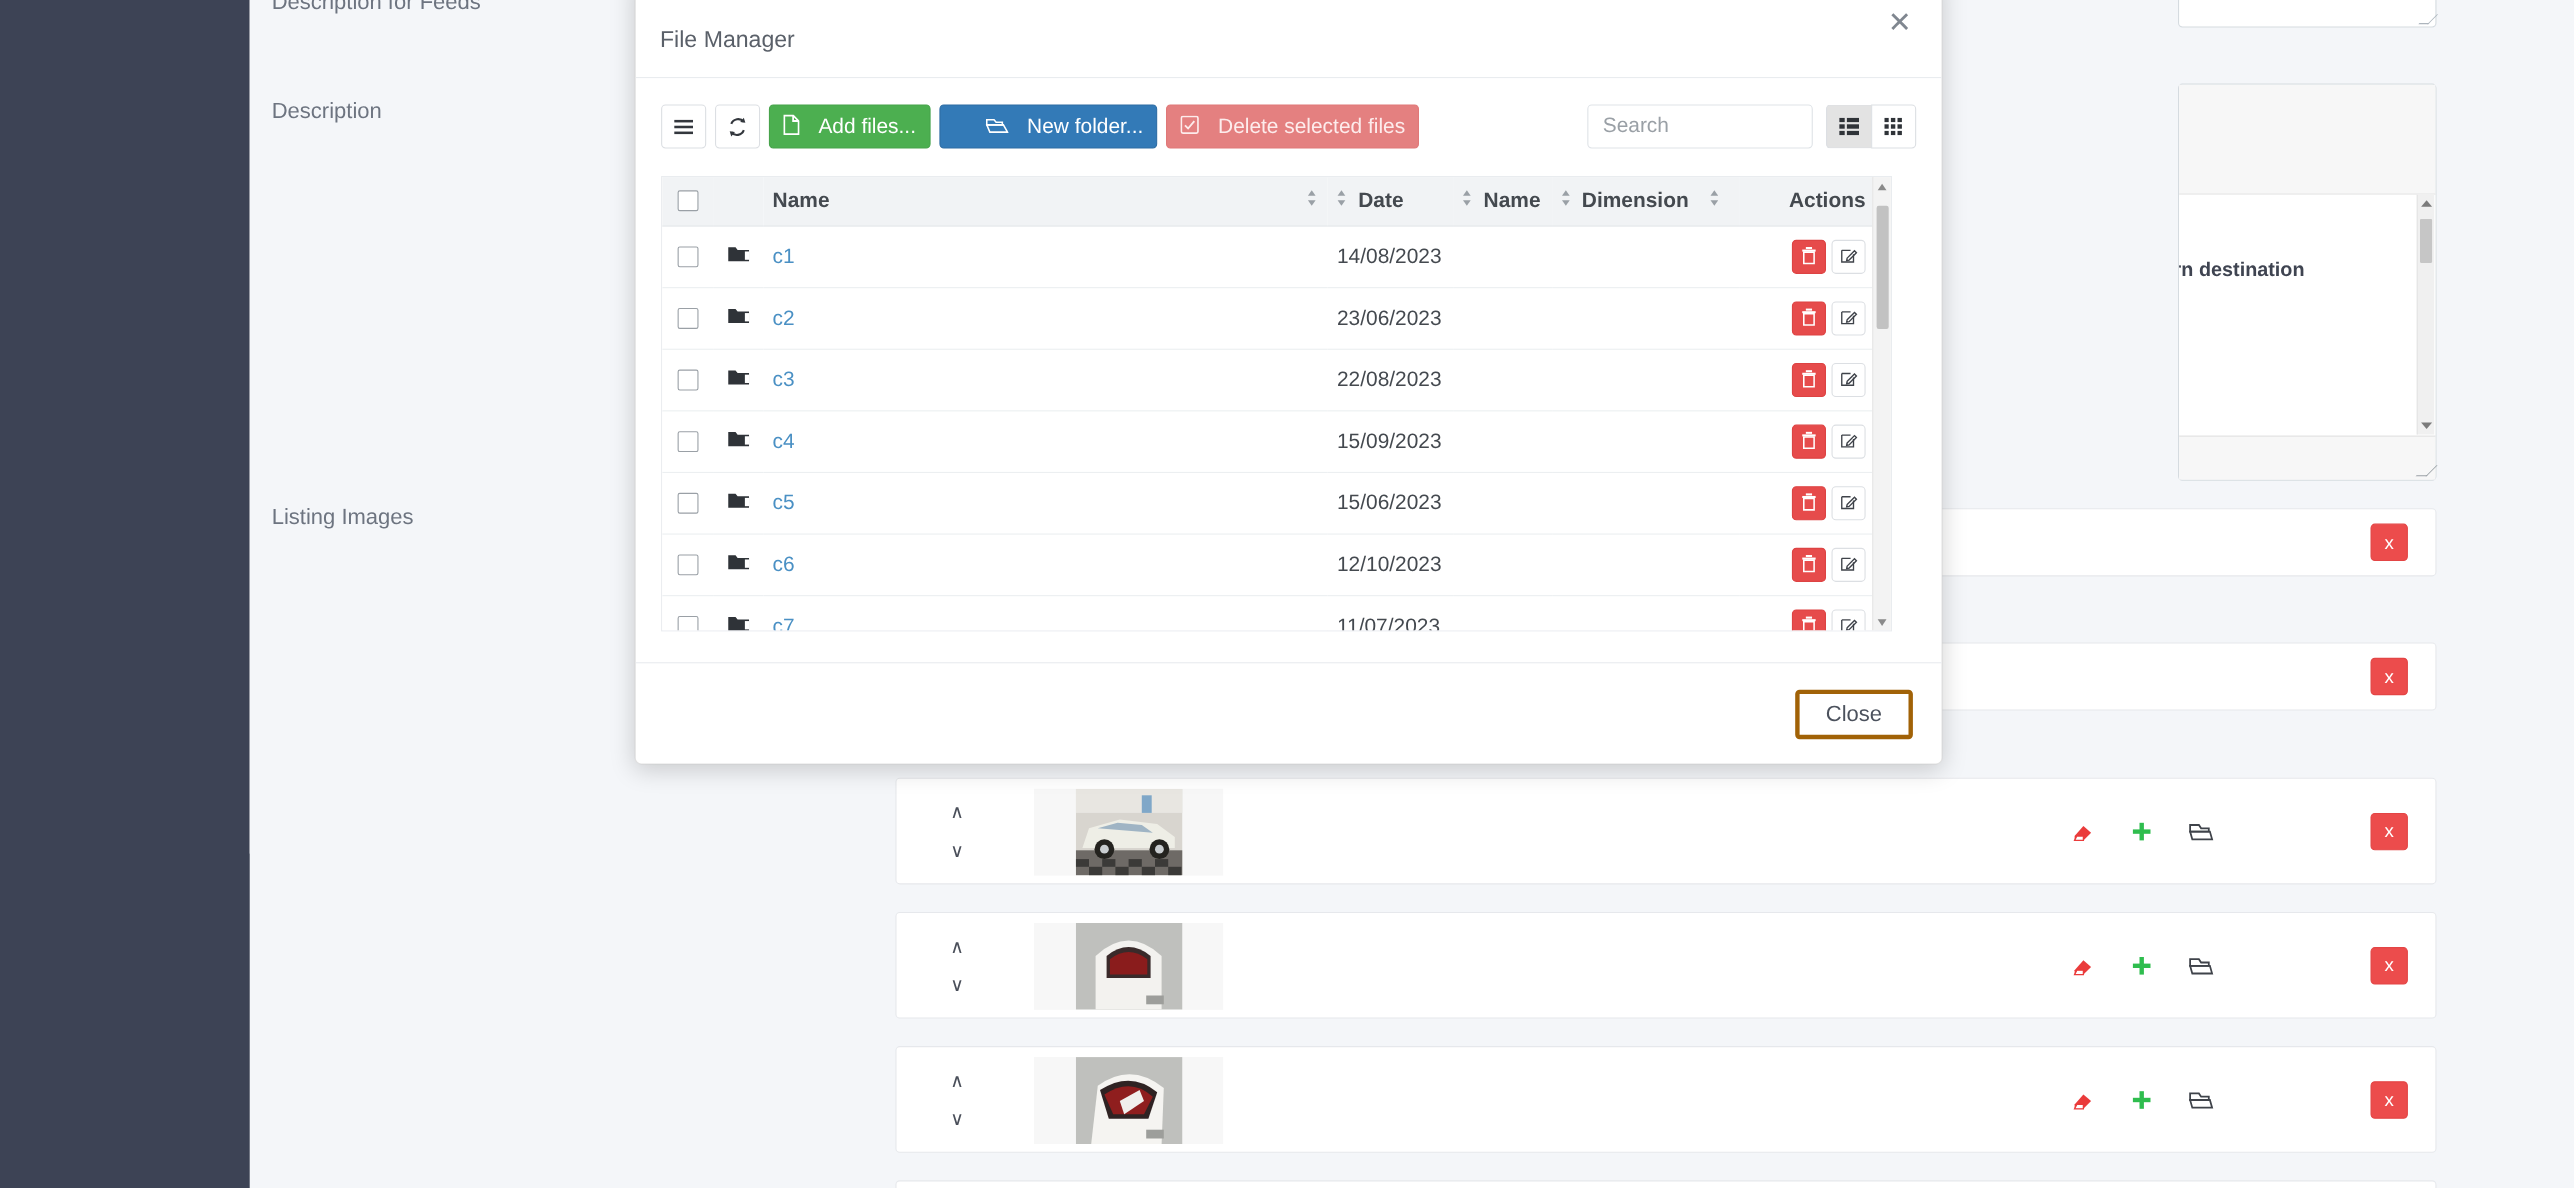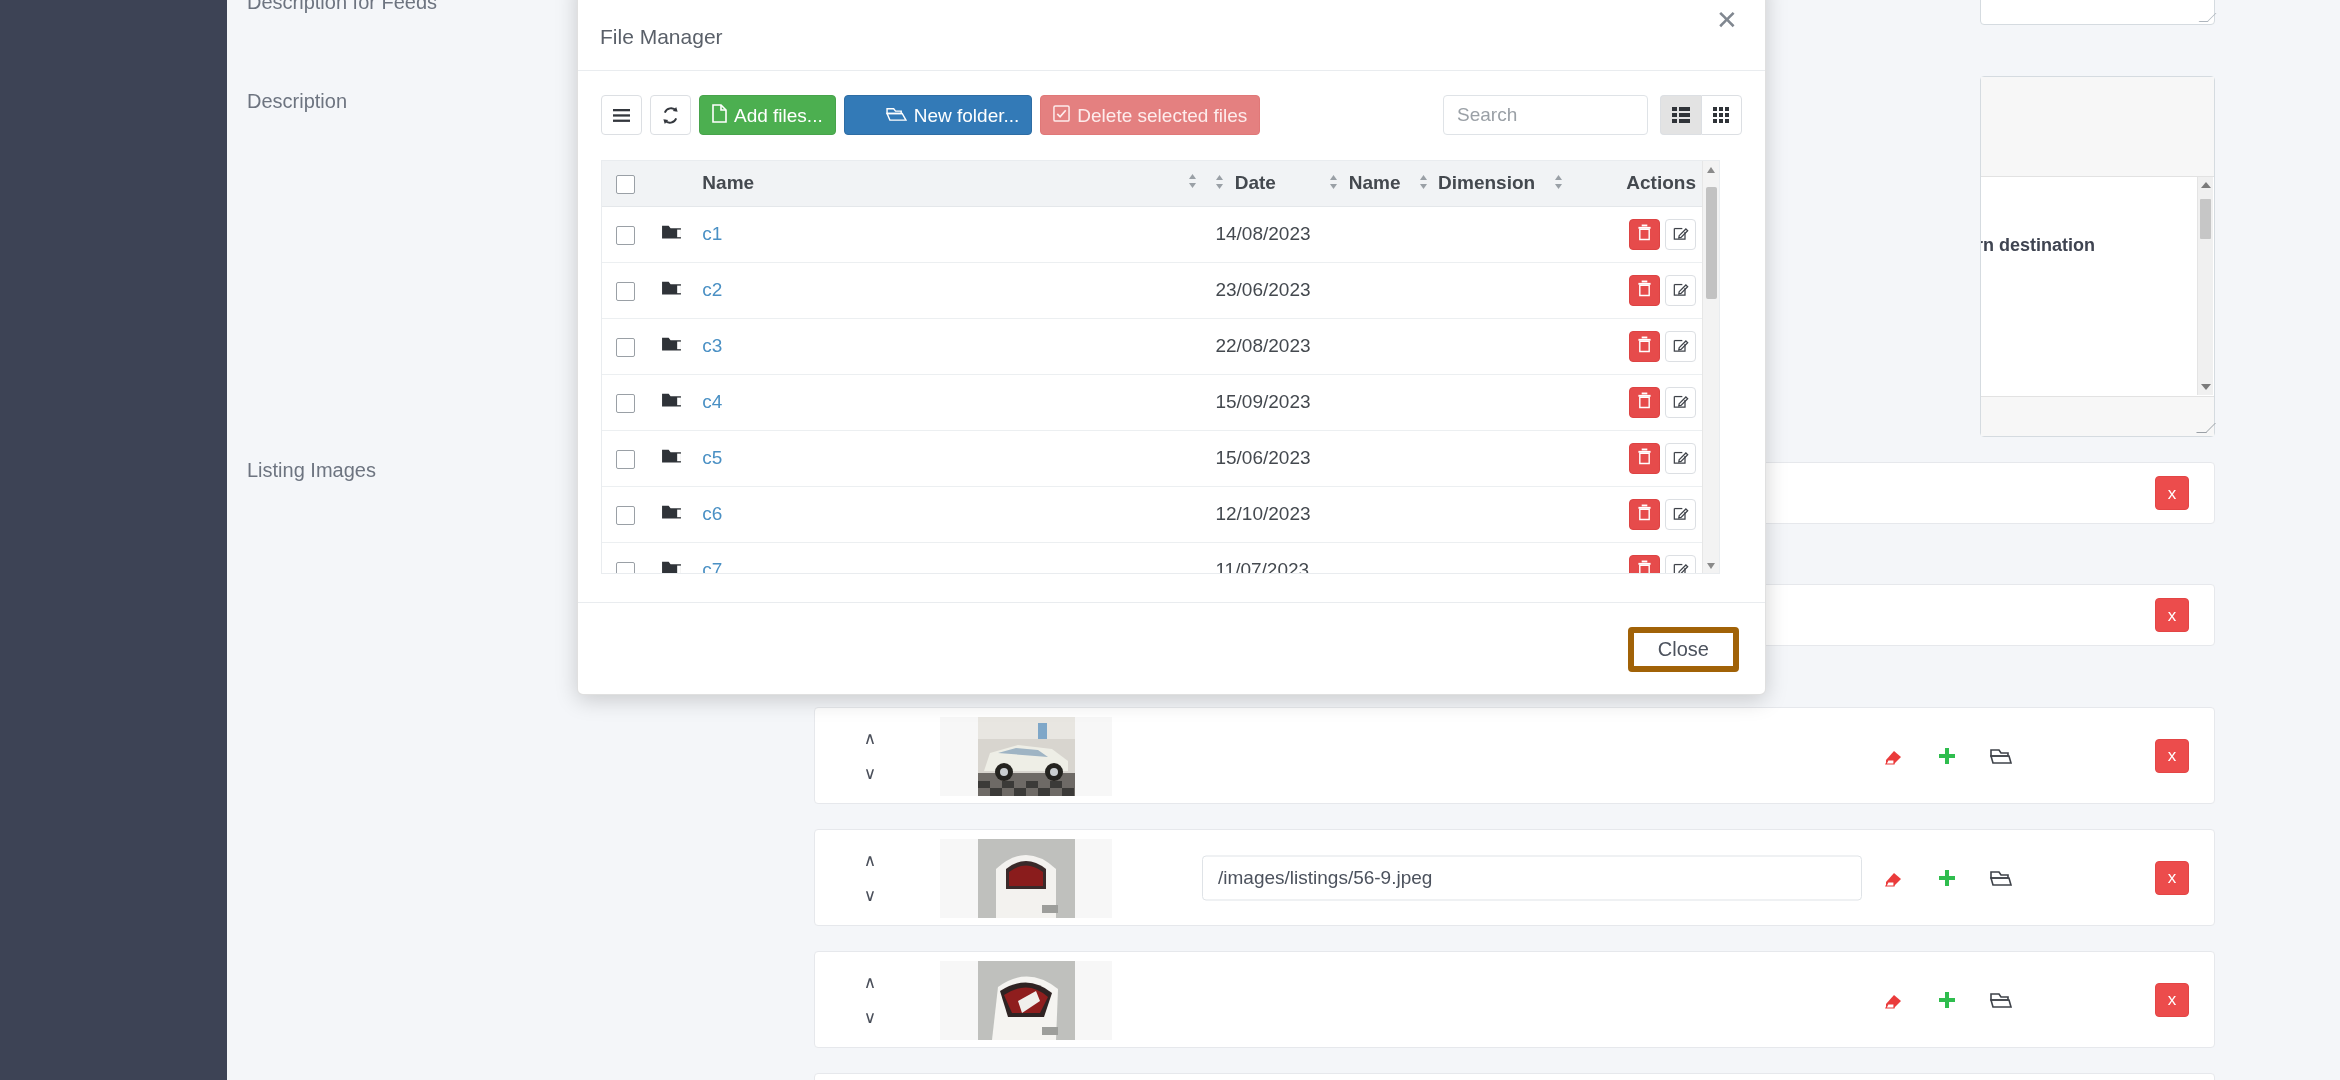--- a/index.html
+++ b/index.html
@@ -201,37 +201,37 @@
     height: 531px;
     padding: 0;
   }
   #modal-footer {
     position: relative; height: 93px;
     border-top: 1px solid #e9ecef;
   }
   #btn-close-footer {
     position: absolute; right: 26px; top: 24px;
     height: 45px; padding: 0 24px;
-    background: #fff; border: 6px solid #a16207; border-radius: 4px;
+    background: #fff; border: 4px solid #a16207; border-radius: 4px;
     color: #4c525d; font-family: "Liberation Sans", sans-serif;
     font-size: 20px; cursor: pointer;
   }
 
   
   #fm-toolbar {
     position: absolute; left: 23px; top: 24px;
     right: 23px; height: 48px;
   }
   .tb-left {
     position: absolute; left: 0; top: 0;
     display: flex; align-items: center; gap: 8px;
   }
   .btn {
     height: 40px;
-    display: inline-flex; align-items: center; gap: 7px;
+    display: inline-flex; align-items: center; gap: 17px;
     border-radius: 4px;
     font-family: "Liberation Sans", sans-serif;
     font-size: 19px;
     cursor: pointer;
     padding: 0 12px;
     white-space: nowrap;
     line-height: 1;
   }
   .btn-default {
     background: #fff; border: 1px solid #dcdfe3; color: #44494f;
@@ -442,21 +442,20 @@
     </div>
     <div class="thumb-wrap">
       <svg class="thumb" viewBox="0 0 97 79">
         <rect width="97" height="79" fill="#bfc0bd"></rect>
         <path d="M18 79 L18 30 Q48 2 78 30 L78 79 Z" fill="#f3f2ef"></path>
         <path d="M28 30 Q48 14 68 30 L68 50 L28 50 Z" fill="#3a2a2a"></path>
         <path d="M31 33 Q48 20 65 33 L65 47 L31 47 Z" fill="#8a1c1c"></path>
         <rect x="64" y="66" width="16" height="8" fill="#9d9e9b"></rect>
       </svg>
     </div>
-    <input class="path-input" type="text" value="/images/listings/56-9.jpeg" style="">
     <div class="row-icons">
       <button class="row-icon">
         <svg width="22" height="22" viewBox="0 0 22 22">
           <path d="M4 15 L12 6 L19 12 L12 19 L4 19 Z" fill="#ea3b3b"></path>
           <path d="M4 19 L12 19 L12 15 L6 15 Z" fill="#fff" stroke="#ea3b3b" stroke-width="1.2"></path>
         </svg>
       </button>
       <button class="row-icon">
         <svg width="22" height="22" viewBox="0 0 22 22">
           <rect x="9" y="3" width="4" height="16" fill="#2fbd4e"></rect>

